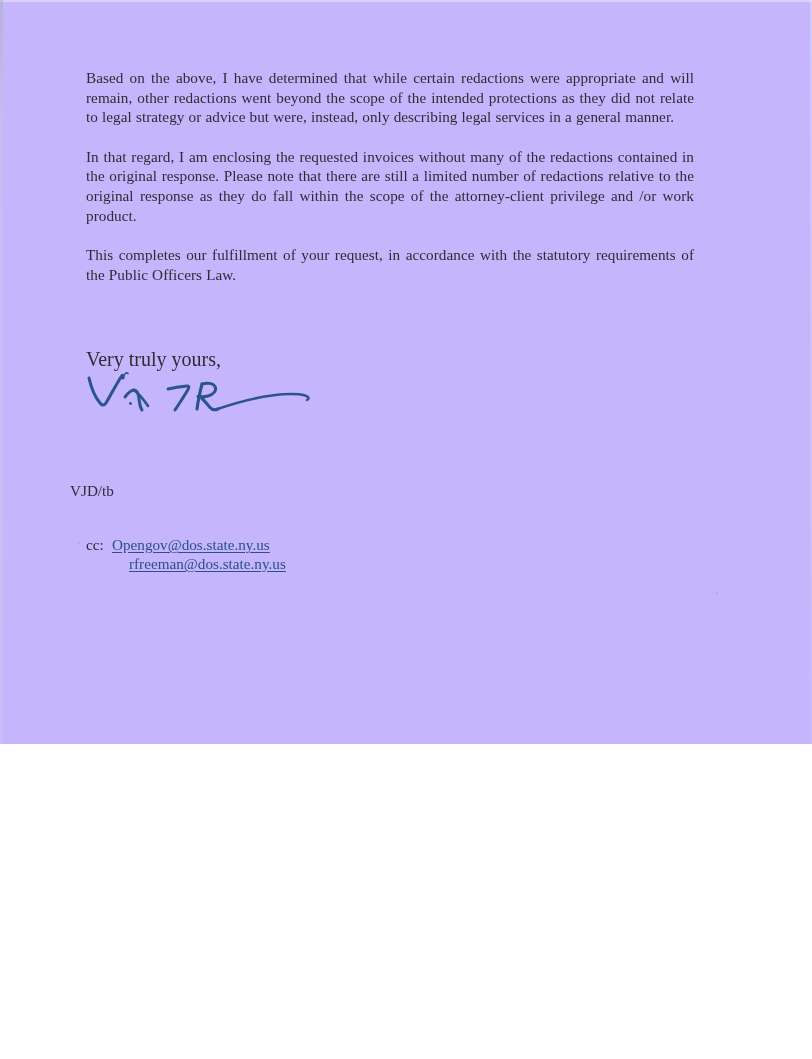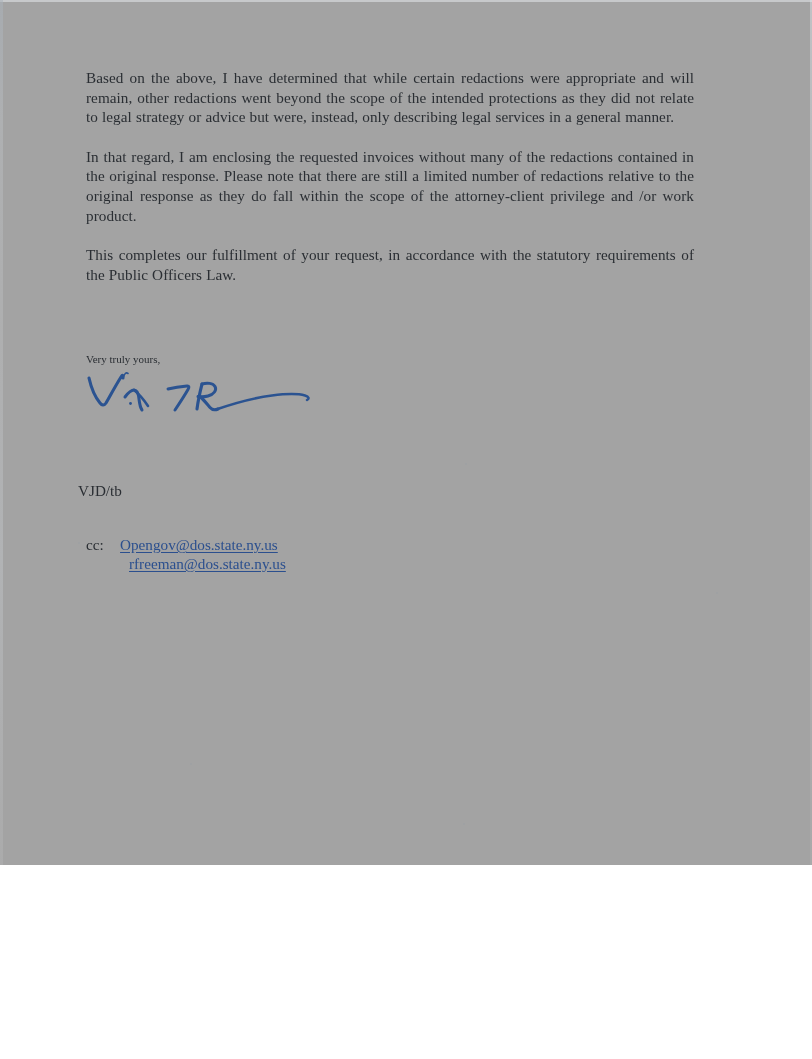--- a/index.html
+++ b/index.html
@@ -7,22 +7,22 @@
     margin: 0;
     padding: 0;
     background: #ffffff;
   }
   body {
     font-family: "Liberation Serif", "DejaVu Serif", serif;
   }
   #page {
     position: relative;
     width: 812px;
-    height: 865px;
-    background: #a3a3a3;
+    height: 744px;
+    background: #c4b5fd;
     overflow: hidden;
     box-sizing: border-box;
   }
   
   .scan-edge-left {
     position: absolute;
     left: 0px;
     top: 0px;
     width: 3px;
     height: 1059px;
@@ -76,21 +76,21 @@
     word-spacing: 0.3px;
   }
   p.para.last-para {
     margin-bottom: 16px;
   }
 
   .closing {
     position: absolute;
     left: 86px;
     top: 350px;
-    font-size: 11px;
+    font-size: 20px;
     line-height: 19.6px;
     color: #2a2e33;
   }
 
   .signature-wrap {
     position: absolute;
     left: 86px;
     top: 370px;
     width: 260px;
     height: 52px;
@@ -106,21 +106,21 @@
     font-size: 15.2px;
     line-height: 18.6px;
     color: #2a2e33;
   }
   .signer div {
     white-space: nowrap;
   }
 
   .initials {
     position: absolute;
-    left: 78px;
+    left: 70px;
     top: 481px;
     font-size: 15.2px;
     line-height: 19px;
     color: #2a2e33;
   }
 
   .cc-block {
     position: absolute;
     left: 86px;
     top: 536px;
@@ -140,21 +140,20 @@
   }
   .cc-links {
     display: block;
   }
   .cc-link {
     display: block;
     color: #2b4f8e;
     text-decoration: underline;
     text-underline-offset: 2px;
     cursor: pointer;
-    text-align: center;
   }
   .cc-link.indent {
     margin-left: 17px;
   }
 
   .page-number {
     position: absolute;
     left: 0;
     top: 988px;
     width: 812px;

